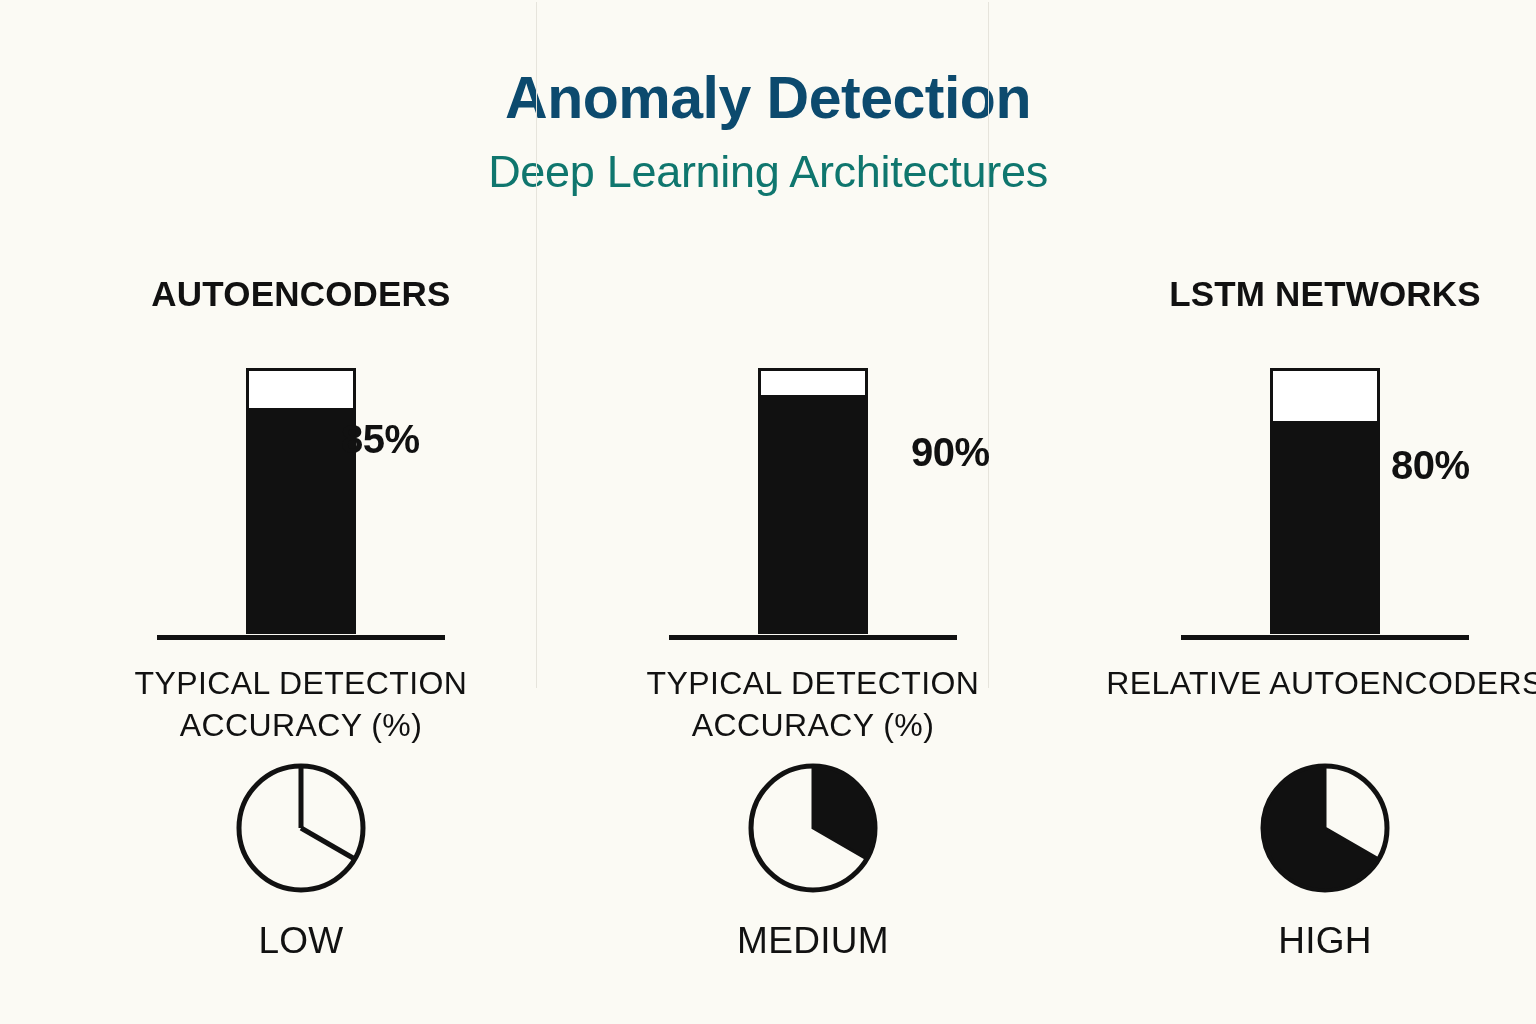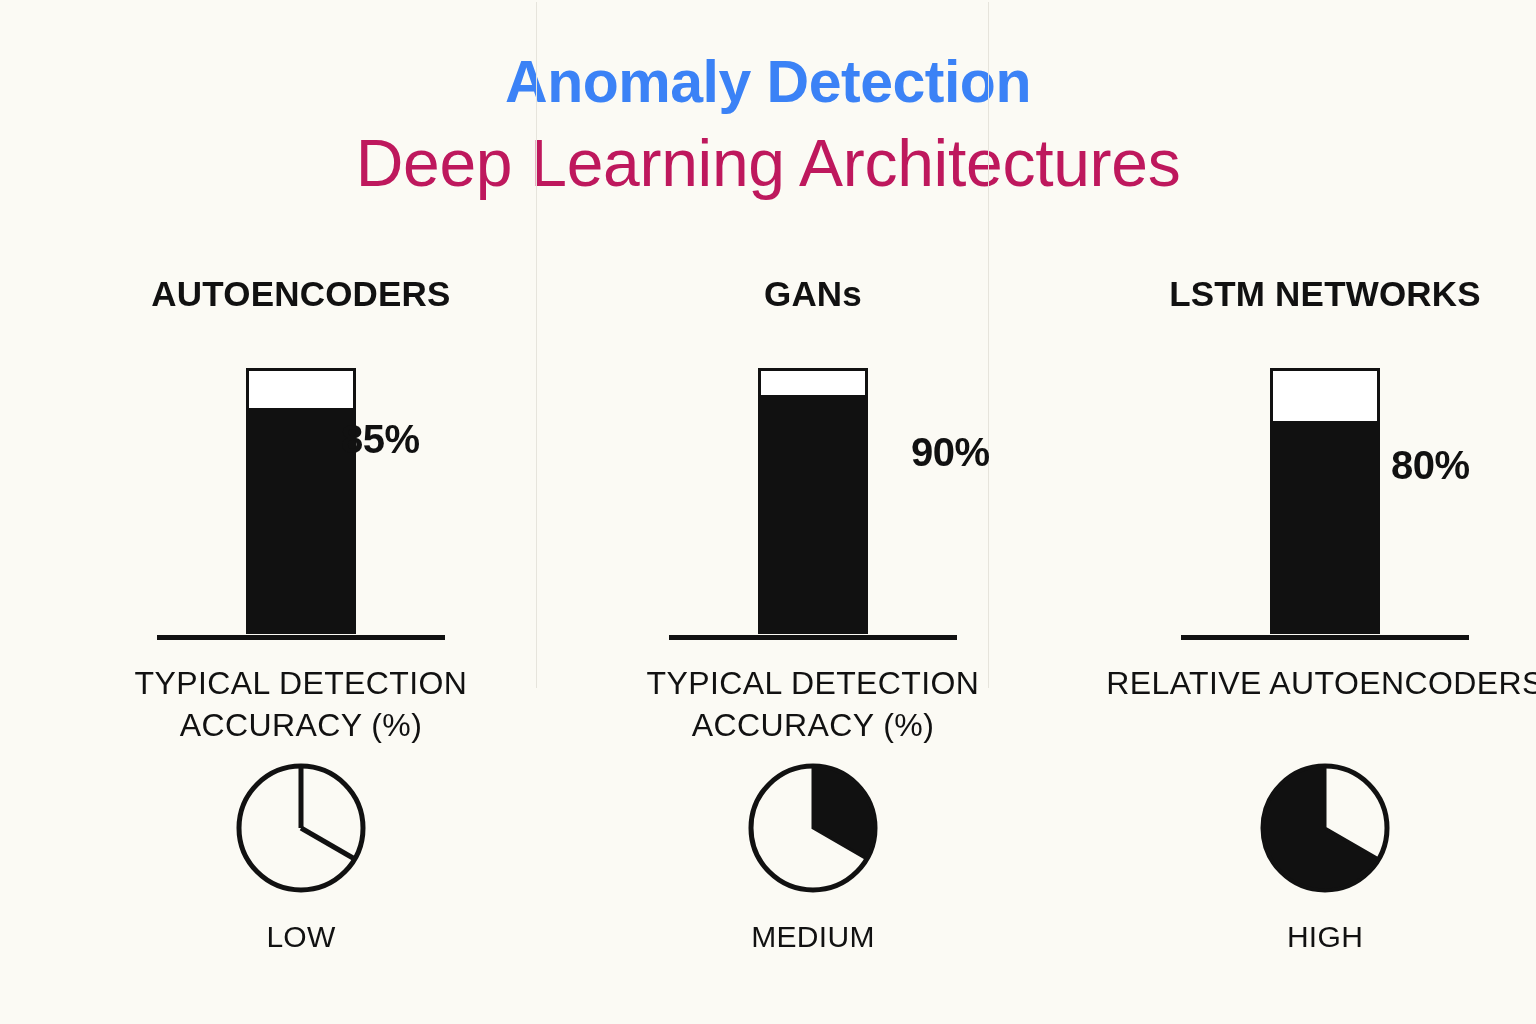--- a/index.html
+++ b/index.html
@@ -29,30 +29,30 @@
     top: 52px;
     left: 0;
     width: 1536px;
     text-align: center;
   }
   .title {
     font-size: 59px;
     font-weight: 700;
     letter-spacing: -0.5px;
     line-height: 1.05;
-    margin: 0;
-    color: #3b82f6;
+    margin: 16px;
+    color: #0c4a6e;
   }
   .subtitle {
-    font-size: 66px;
+    font-size: 45px;
     font-weight: 400;
     letter-spacing: -0.3px;
     line-height: 1.15;
     margin: 12px 0 0 0;
-    color: #be185d;
+    color: #0f766e;
   }
 
   
   .columns {
     position: absolute;
     top: 258px;
     left: 0;
     width: 1536px;
     height: 700px;
     display: flex;
@@ -161,21 +161,21 @@
     height: 140px;
   }
   .pie-wrap svg { display: block; }
 
   .pie-label {
     position: absolute;
     top: 662px;
     left: 0;
     width: 100%;
     text-align: center;
-    font-size: 30px;
+    font-size: 37px;
     font-weight: 400;
     letter-spacing: 0.3px;
     color: #111111;
   }
 </style>
 </head>
 <body>
 
 <div class="poster">
 
@@ -211,21 +211,20 @@
           <circle cx="70" cy="70" r="62" fill="none" stroke="#111111" stroke-width="5"></circle>
           <line x1="70" y1="70" x2="70" y2="8" stroke="#111111" stroke-width="5"></line>
           <line x1="70" y1="70" x2="123.69" y2="101" stroke="#111111" stroke-width="5"></line>
         </svg>
       </div>
 
       <div class="pie-label">LOW</div>
     </div>
 
     <div class="column">
-      <div class="col-title">GANs</div>
 
       <div class="bar-area">
         <div class="bar-wrap">
           <div class="bar-outline"></div>
           <div class="bar-fill" style="height:90%"></div>
         </div>
         <div class="pct" style="left:50%; margin-left:98px; top:72px;">90%</div>
         <div class="baseline"></div>
       </div>
 

